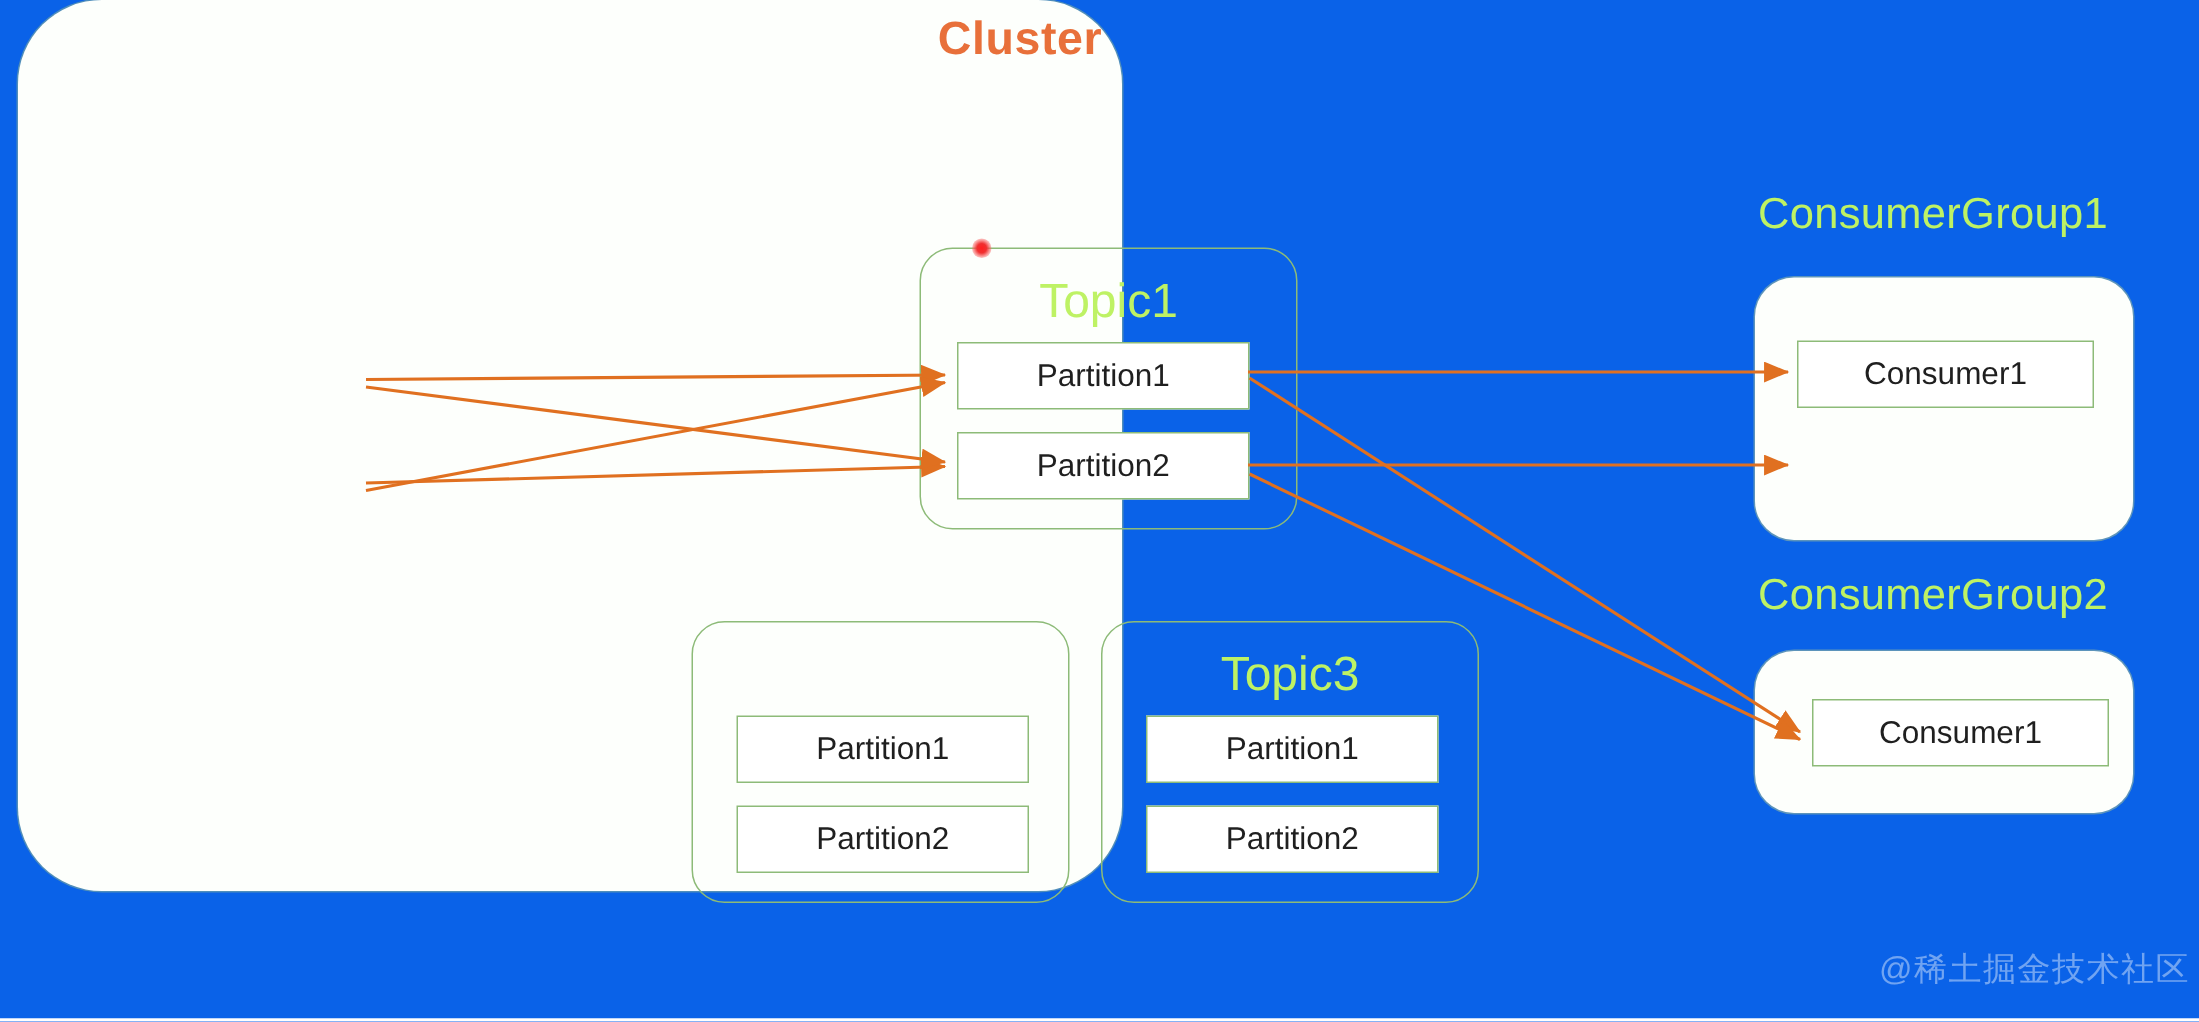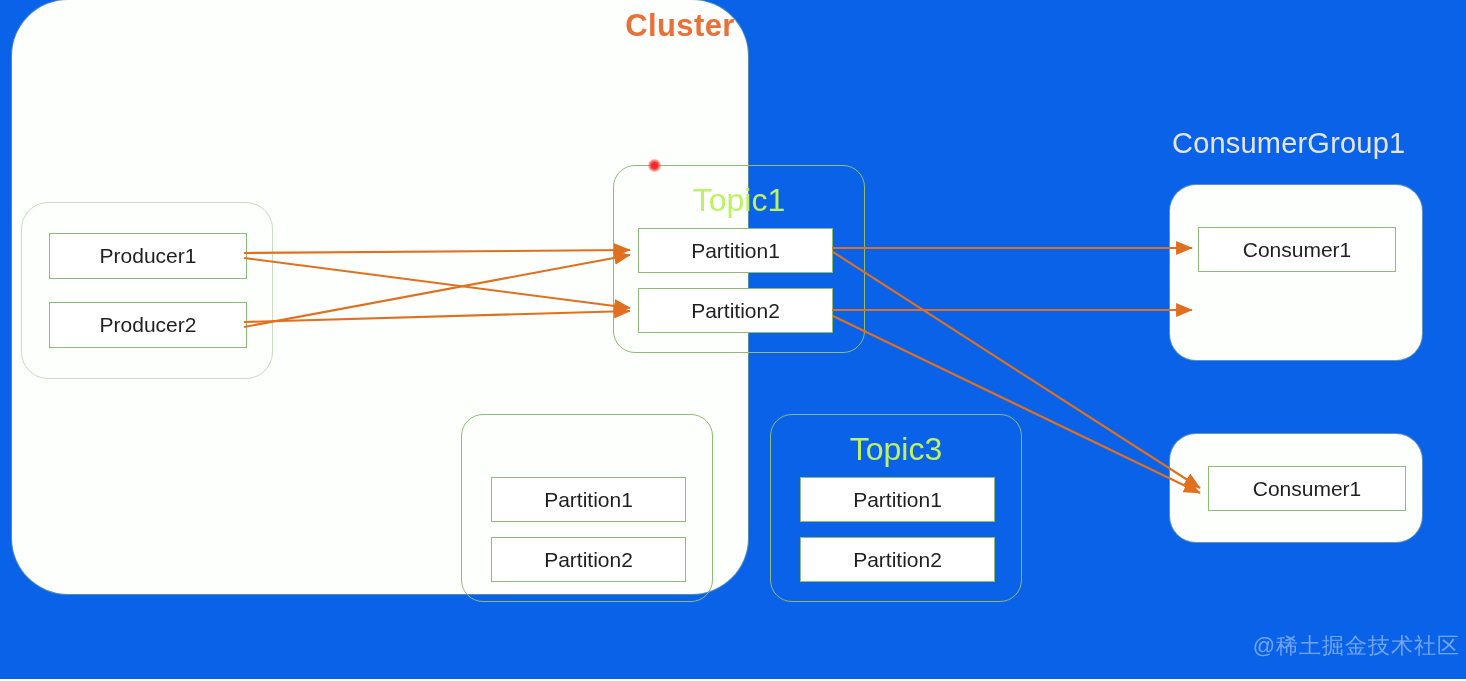--- a/index.html
+++ b/index.html
@@ -41,21 +41,21 @@
     width: 736px;
     height: 594px;
     border-radius: 56px;
     background: #fdfffc;
     box-shadow: 0 0 0 1px rgba(150,185,140,0.5);
   }
 
   
   .blue-title {
     position: absolute;
-    color: #e5e5e5;
+    color: #bef264;
     font-size: 29px;
     font-weight: 400;
     letter-spacing: 0.2px;
     white-space: nowrap;
     z-index: 6;
   }
   #cluster-title {
     position: absolute;
     left: 0;
     top: 8px;
@@ -130,28 +130,20 @@
 </style>
 </head>
 <body>
 
 <div id="stage">
 
   <div id="cluster-title">Cluster</div>
 
   <div id="cluster-body"></div>
 
-  <div class="panel" style="left:22px; top:203px; width:250px; height:175px;">
-    <div class="item" style="left:27px; top:30px; width:196px; height:44px;">
-      <span>Producer1</span>
-    </div>
-    <div class="item" style="left:27px; top:99px; width:196px; height:44px;">
-      <span>Producer2</span>
-    </div>
-  </div>
 
   <div class="topic" style="left:613px; top:165px; width:250px; height:186px;">
     <div class="topic-title" style="top:16px;">Topic1</div>
     <div class="item" style="left:24px; top:62px; width:193px; height:43px;">
       <span>Partition1</span>
     </div>
     <div class="item" style="left:24px; top:122px; width:193px; height:43px;">
       <span>Partition2</span>
     </div>
   </div>
@@ -159,37 +151,38 @@
 
   <div class="topic" style="left:461px; top:414px; width:250px; height:186px;">
     <div class="item" style="left:29px; top:62px; width:193px; height:43px;">
       <span>Partition1</span>
     </div>
     <div class="item" style="left:29px; top:122px; width:193px; height:43px;">
       <span>Partition2</span>
     </div>
   </div>
 
-  <div class="topic" style="left:770px; top:414px; width:250px; height:186px;">
+  <div class="topic" style="left:734px; top:414px; width:250px; height:186px;">
     <div class="topic-title" style="top:16px;">Topic3</div>
     <div class="item" style="left:29px; top:62px; width:193px; height:43px;">
       <span>Partition1</span>
     </div>
     <div class="item" style="left:29px; top:122px; width:193px; height:43px;">
       <span>Partition2</span>
     </div>
   </div>
 
   <div class="blue-title" style="left:1172px; top:127px;">ConsumerGroup1</div>
   <div class="panel" style="left:1170px; top:185px; width:252px; height:175px;">
     <div class="item" style="left:28px; top:42px; width:196px; height:43px;">
       <span>Consumer1</span>
     </div>
   </div>
 
+  <div class="blue-title" style="left:1172px; top:381px;">ConsumerGroup2</div>
   <div class="panel" style="left:1170px; top:434px; width:252px; height:108px;">
     <div class="item" style="left:38px; top:32px; width:196px; height:43px;">
       <span>Consumer1</span>
     </div>
   </div>
 
   <svg id="wires" viewBox="0 0 1466 681" xmlns="http://www.w3.org/2000/svg">
     <defs>
       <marker id="ah" markerWidth="9" markerHeight="9" refX="7.6" refY="3.3" orient="auto" markerUnits="strokeWidth">
         <path d="M0,0 L8,3.3 L0,6.6 Z" fill="#e07020"></path>

